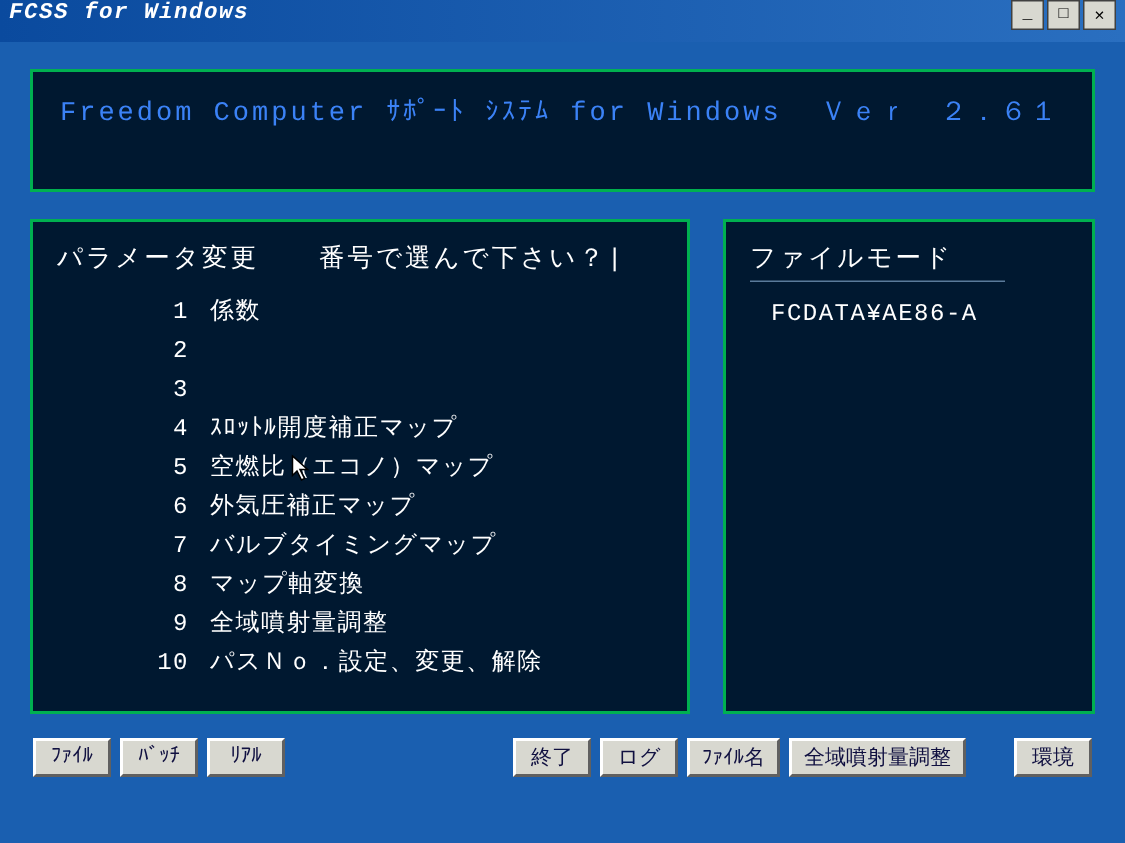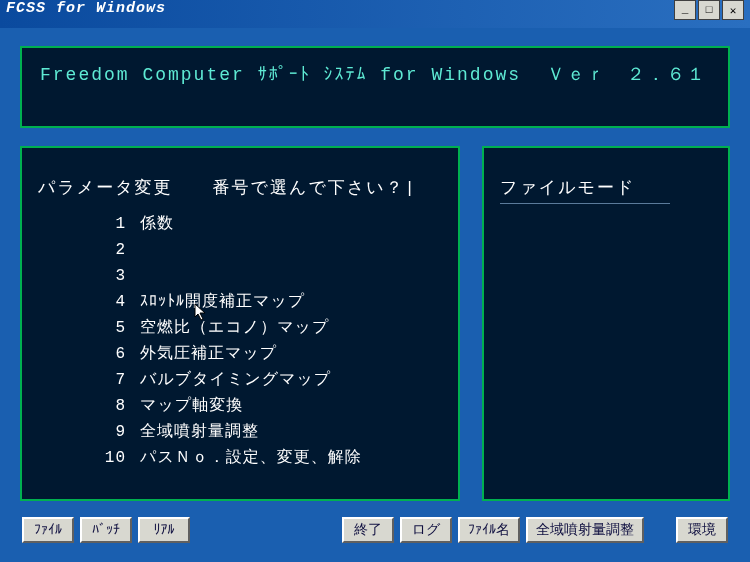--- a/index.html
+++ b/index.html
@@ -38,34 +38,34 @@
     padding: 18px 20px 10px 20px;
   }
   .header-panel {
     border: 2px solid #00b050;
     background: #001830;
     padding: 14px 18px 18px 18px;
     margin-bottom: 18px;
     min-height: 82px;
   }
   .header-text {
-    color: #5eead4;
+    color: #3b82f6;
     font-size: 18px;
     letter-spacing: 2px;
     white-space: pre;
   }
   .main-row {
     display: flex;
     gap: 22px;
     margin-bottom: 16px;
   }
   .panel {
     border: 2px solid #00b050;
     background: #001830;
-    padding: 28px 16px;
+    padding: 12px 16px;
     color: #fff;
   }
   .left-panel {
     flex: 0 0 440px;
     min-height: 330px;
   }
   .right-panel {
     flex: 1;
     min-height: 330px;
   }
@@ -199,20 +199,21 @@
         <div class="menu-row">
           <span class="menu-num">10</span>
           <span class="menu-label">パスＮｏ．設定、変更、解除</span>
         </div>
       </div>
     </div>
 
     <div class="panel right-panel">
       <div class="file-mode-title">ファイルモード</div>
       <div class="file-mode-divider"></div>
+      <div class="file-mode-path">FCDATA¥AE86-A</div>
     </div>
 
   </div>
 
   <div class="bottom-bar">
     <div class="bar-btn">ﾌｧｲﾙ</div>
     <div class="bar-btn">ﾊﾞｯﾁ</div>
     <div class="bar-btn">ﾘｱﾙ</div>
     <div class="bar-spacer"></div>
     <div class="bar-btn">終了</div>

